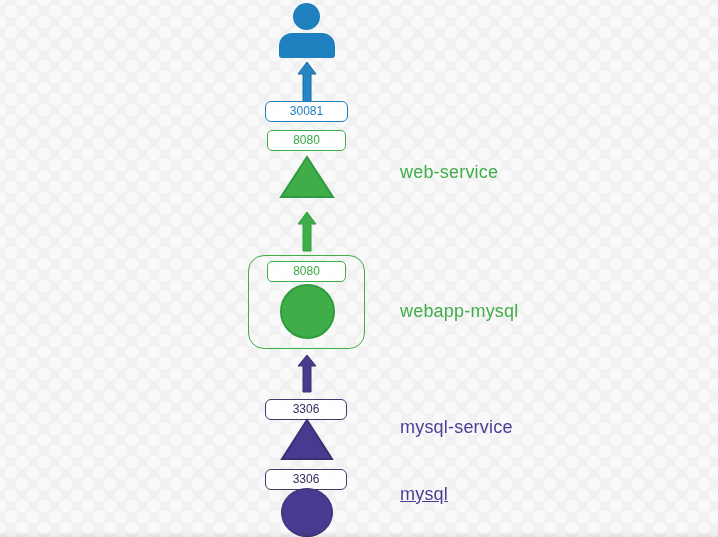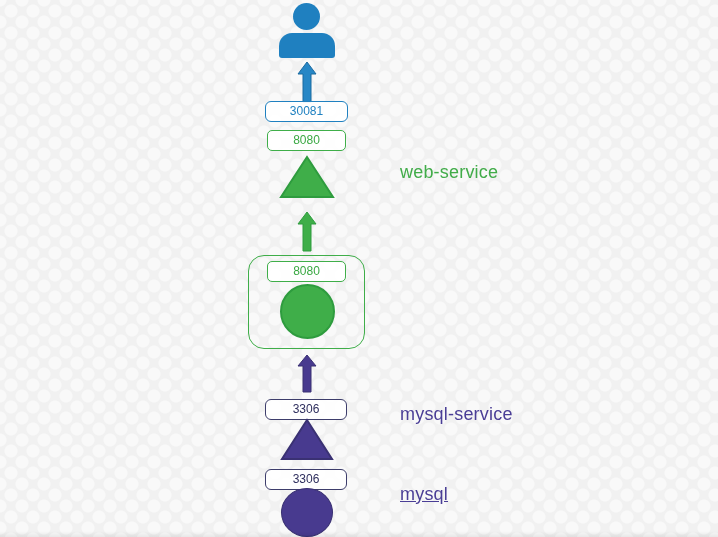--- a/index.html
+++ b/index.html
@@ -77,21 +77,21 @@
 
   
   .node-label {
     left: 390px;
     font-size: 18px;
     letter-spacing: 0.2px;
     margin-left: 10px;
   }
   .lbl-web    { top: 162px; color: #41ac49; }
   .lbl-webapp { top: 301px; color: #41ac49; }
-  .lbl-mysvc  { top: 404px; color: #4a3e96; }
+  .lbl-mysvc  { top: 417px; color: #4a3e96; }
   .lbl-mysql  { top: 484px; color: #4a3e96; text-decoration: underline; }
 
   .arrow-blue   { left: 297px; top: 61px; }
   .arrow-green  { left: 297px; top: 211px; }
   .arrow-purple { left: 297px; top: 354px; }
   .tri-green    { left: 279px; top: 155px; }
   .tri-purple   { left: 280px; top: 418px; }
 </style>
 </head>
 <body>
@@ -120,20 +120,21 @@
 
   <svg class="abs arrow-green" width="20" height="41" viewBox="0 0 20 41">
     <polygon points="10,1 1,13 6,13 6,40 14,40 14,13 19,13" fill="#3fae49" stroke="#2e9c3e" stroke-width="1"></polygon>
   </svg>
 
   <div class="abs pod-group"></div>
   <div class="abs port-box port-green2">
     <span>8080</span>
   </div>
   <div class="abs circle-green"></div>
+  <div class="abs node-label lbl-webapp">webapp-mysql</div>
 
   <svg class="abs arrow-purple" width="20" height="39" viewBox="0 0 20 39">
     <polygon points="10,1 1,12 6,12 6,38 14,38 14,12 19,12" fill="#483a8f" stroke="#3a3173" stroke-width="1"></polygon>
   </svg>
 
   <div class="abs port-box port-dark1">
     <span>3306</span>
   </div>
 
   <svg class="abs tri-purple" width="54" height="43" viewBox="0 0 54 43">

